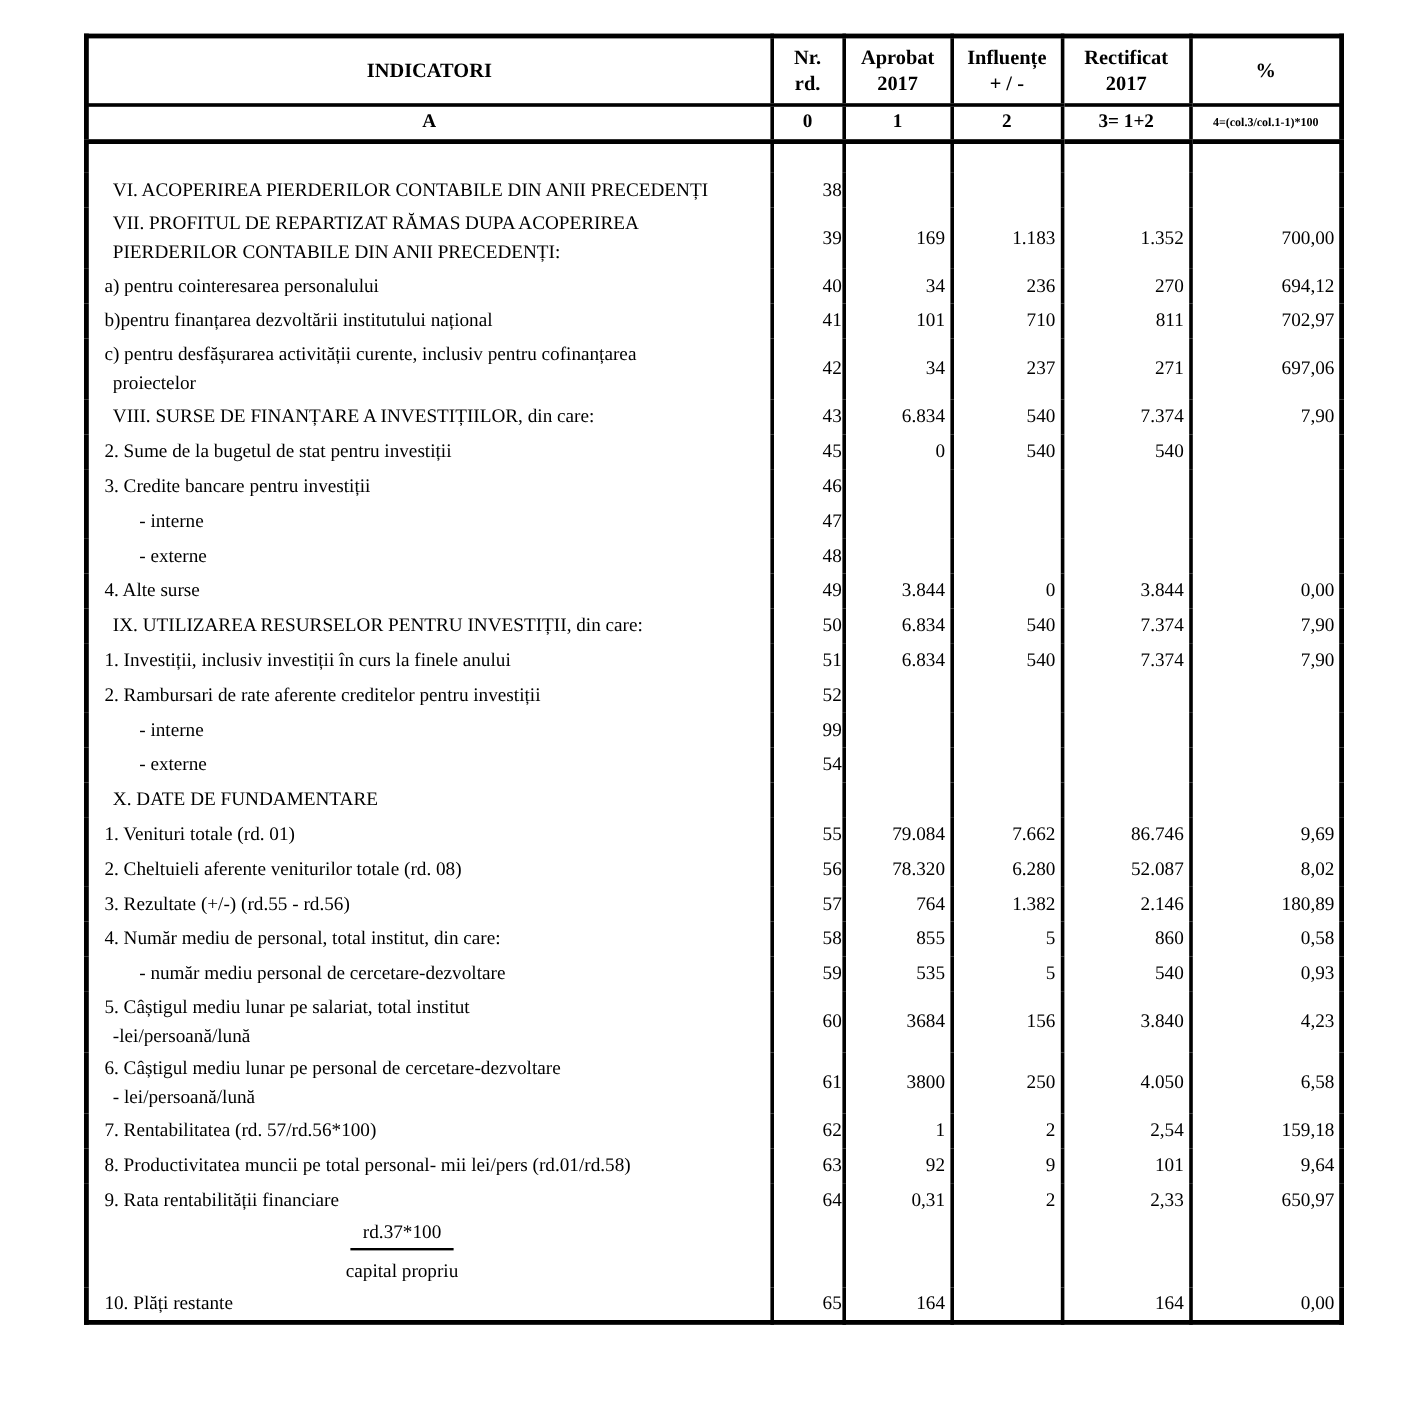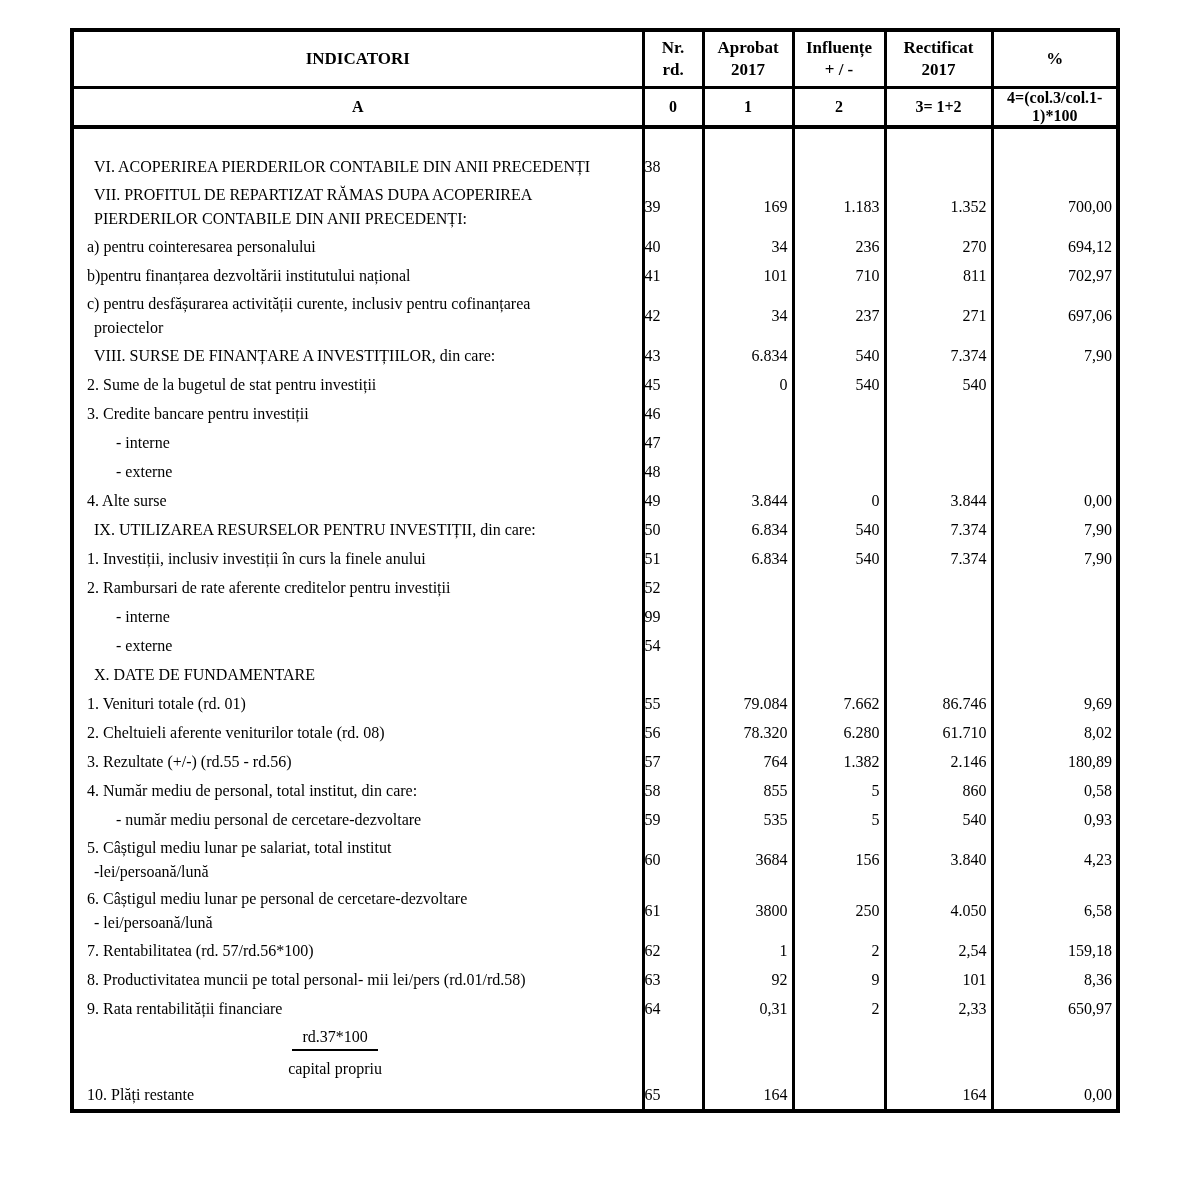--- a/index.html
+++ b/index.html
@@ -23,28 +23,28 @@
   tr.h1 th {
     border-bottom: 3px solid #000;
     font-size: 17px; font-weight: bold;
     height: 57px; text-align: center; line-height: 22px;
   }
   tr.h2 th {
     border-bottom: 4px solid #000;
     font-size: 16px; font-weight: bold;
     height: 31px; text-align: center;
   }
-  tr.h2 th.formula { font-size: 16px; font-weight: bold; letter-spacing: 0px; }
+  tr.h2 th.formula { font-size: 10px; font-weight: bold; letter-spacing: 0px; }
   tbody td { font-size: 16px; }
   td.lbl { text-align: left; }
   td.lbl .ln { line-height: 24px; white-space: nowrap; overflow: hidden; }
   .ind0 { padding-left: 20px; }
   .ind1 { padding-left: 13px; }
   .ind2 { padding-left: 42px; }
-  td.nr { text-align: left; }
+  td.nr { text-align: right; }
   td.val { text-align: right; padding-right: 4px; }
   tr.spacer { height: 26px; }
   tr.r1 { height: 29px; }
   tr.r2 { height: 51px; }
   tr.rfrac { height: 58px; }
   .frac { width: 92%; text-align: center; }
   .frac .num {
     display: inline-block;
     border-bottom: 2px solid #000;
     padding: 0 10px 1px 10px;
@@ -290,21 +290,21 @@
           <td class="val">86.746</td>
           <td class="val">9,69</td>
         </tr>
         <tr class="r1">
           <td class="lbl">
             <div class="ln ind1">2. Cheltuieli aferente veniturilor totale (rd. 08)</div>
           </td>
           <td class="nr">56</td>
           <td class="val">78.320</td>
           <td class="val">6.280</td>
-          <td class="val">61.710</td>
+          <td class="val">52.087</td>
           <td class="val">8,02</td>
         </tr>
         <tr class="r1">
           <td class="lbl">
             <div class="ln ind1">3. Rezultate (+/-) (rd.55 - rd.56)</div>
           </td>
           <td class="nr">57</td>
           <td class="val">764</td>
           <td class="val">1.382</td>
           <td class="val">2.146</td>
@@ -363,21 +363,21 @@
           <td class="val">159,18</td>
         </tr>
         <tr class="r1">
           <td class="lbl">
             <div class="ln ind1">8. Productivitatea muncii pe total personal- mii lei/pers  (rd.01/rd.58)</div>
           </td>
           <td class="nr">63</td>
           <td class="val">92</td>
           <td class="val">9</td>
           <td class="val">101</td>
-          <td class="val">8,36</td>
+          <td class="val">9,64</td>
         </tr>
         <tr class="r1">
           <td class="lbl">
             <div class="ln ind1">9. Rata rentabilității financiare</div>
           </td>
           <td class="nr">64</td>
           <td class="val">0,31</td>
           <td class="val">2</td>
           <td class="val">2,33</td>
           <td class="val">650,97</td>

